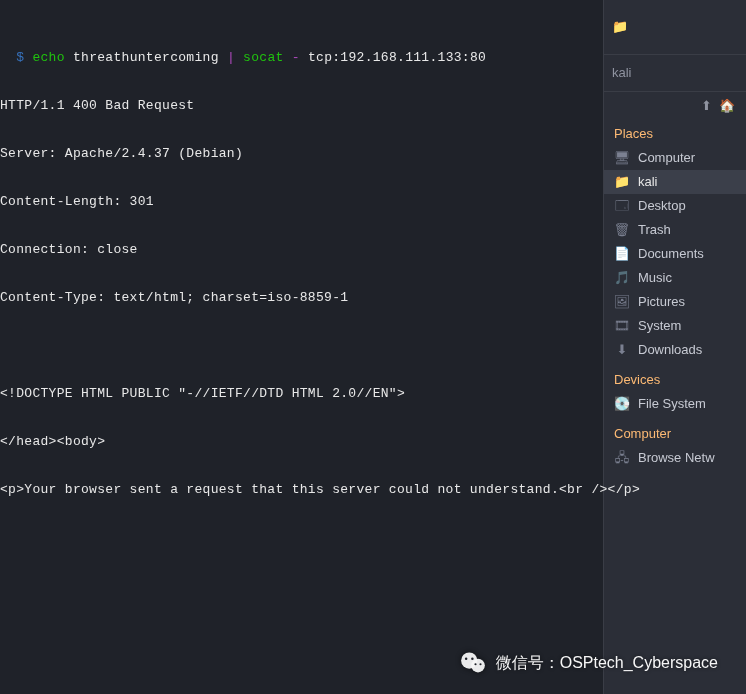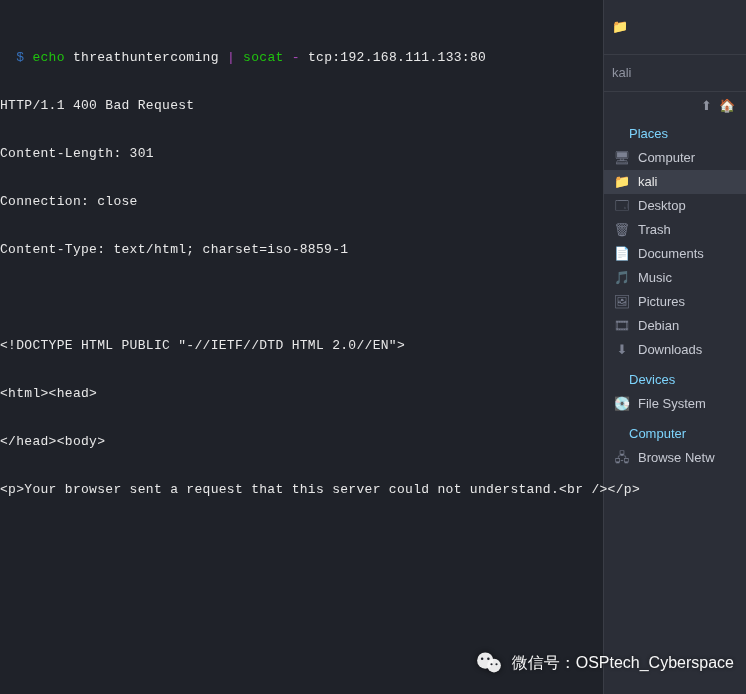--- a/index.html
+++ b/index.html
@@ -68,43 +68,43 @@
 
   .sidebar .icon-row {
     display: flex;
     justify-content: flex-end;
     gap: 8px;
     padding: 6px 10px 2px;
     color: #8f93a0;
   }
 
   .sidebar .section-title {
-    padding: 10px 25px 4px;
-    color: #7dd3fc;
+    padding: 10px 10px 4px;
+    color: #fdba74;
     font-size: 13px;
   }
 
   .sidebar .item {
     display: flex;
     align-items: center;
     gap: 8px;
     padding: 4px 10px;
     color: #c7cad3;
     cursor: pointer;
   }
   .sidebar .item.selected { background: #3b3f4a; color: #e6e6e6; }
 
   .sidebar .icn { width: 16px; display: inline-flex; justify-content: center; color:#7b8091; }
 
   .terminal { z-index: 5; }
 
   
   .wm {
     position: absolute;
-    right: 12px;
+    right: 28px;
     bottom: 16px;
     z-index: 9;
     display: flex;
     align-items: center;
     gap: 8px;
     color: #ffffff;
     font-family: "Microsoft YaHei", "Arial", sans-serif;
     font-size: 16px;
     font-weight: 500;
     text-shadow: 0 0 4px rgba(0,0,0,0.6);
@@ -158,21 +158,21 @@
   <div class="item">
       <span class="icn">🎵</span>
       <span>Music</span>
     </div>
   <div class="item">
       <span class="icn">🖼</span>
       <span>Pictures</span>
     </div>
   <div class="item">
       <span class="icn">🎞</span>
-      <span>Debian</span>
+      <span>System</span>
     </div>
   <div class="item">
       <span class="icn">⬇</span>
       <span>Downloads</span>
     </div>
 
   <div class="section-title">Devices</div>
   <div class="item">
       <span class="icn">💽</span>
       <span>File System</span>
@@ -182,26 +182,26 @@
   <div class="item">
       <span class="icn">🖧</span>
       <span>Browse Netw</span>
     </div>
 </div>
 
 <div class="terminal">
   
   <span class="ln">  <span class="blue">$</span> <span class="green">echo</span> <span>threathuntercoming</span> <span class="magenta">|</span> <span class="green">socat</span> <span class="magenta">-</span> <span>tcp:192.168.111.133:80</span></span>
   <span class="ln">HTTP/1.1 400 Bad Request</span>
+  <span class="ln">Server: Apache/2.4.37 (Debian)</span>
   <span class="ln">Content-Length: 301</span>
   <span class="ln">Connection: close</span>
   <span class="ln">Content-Type: text/html; charset=iso-8859-1</span>
   <span class="ln"></span>
   <span class="ln">&lt;!DOCTYPE HTML PUBLIC "-//IETF//DTD HTML 2.0//EN"&gt;</span>
-  <span class="ln">&lt;html&gt;&lt;head&gt;</span>
   <span class="ln">&lt;/head&gt;&lt;body&gt;</span>
   <span class="ln">&lt;p&gt;Your browser sent a request that this server could not understand.&lt;br /&gt;&lt;/p&gt;</span>
   
   
   
   
 
   
   
   

